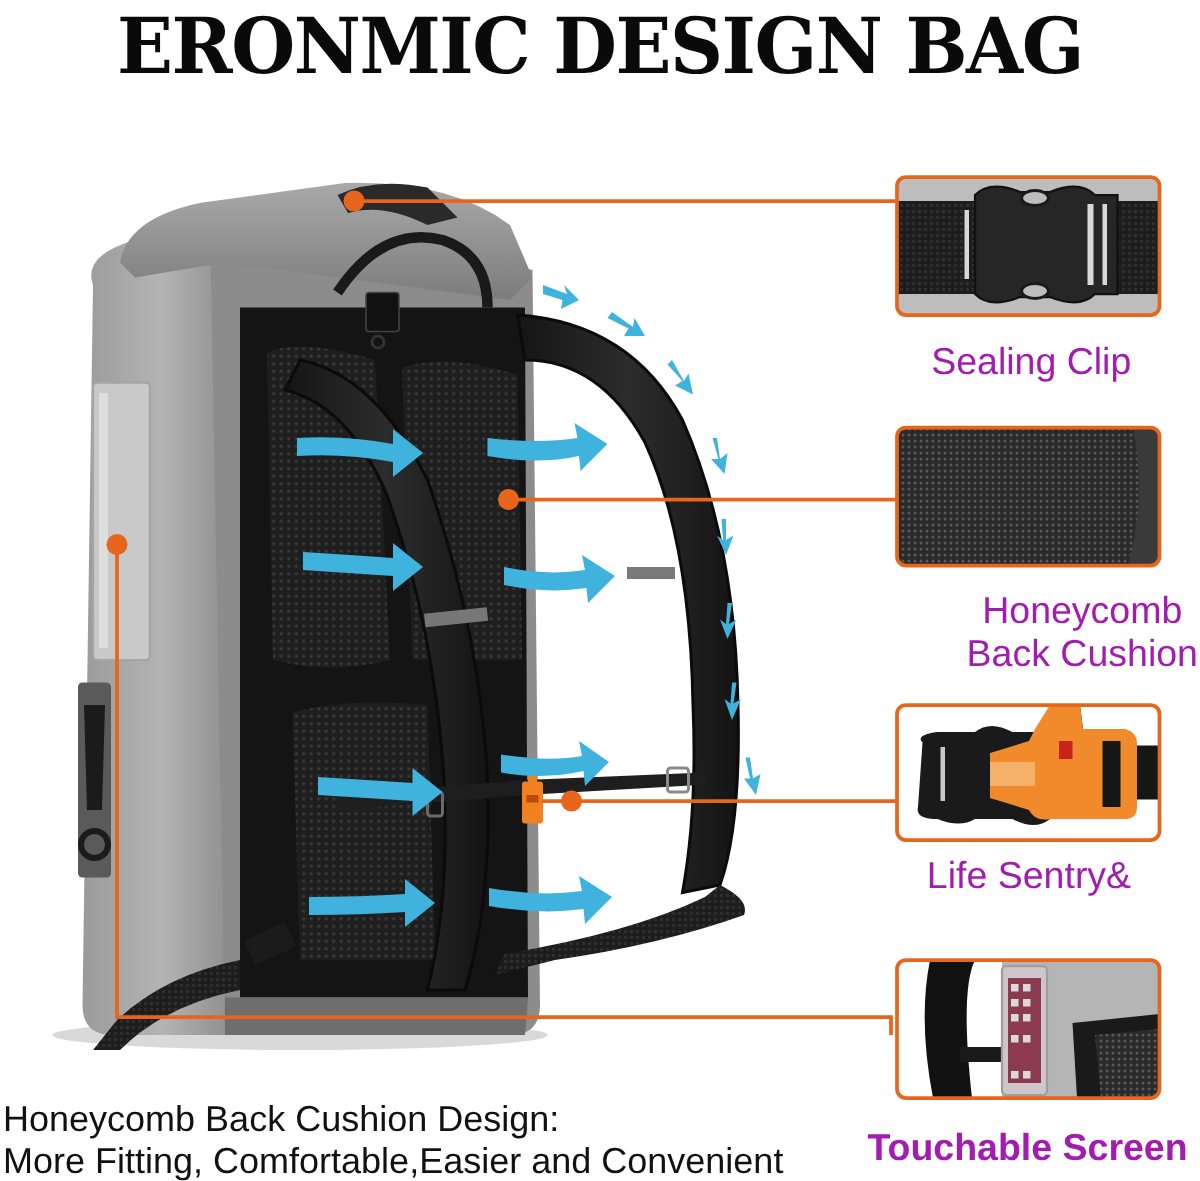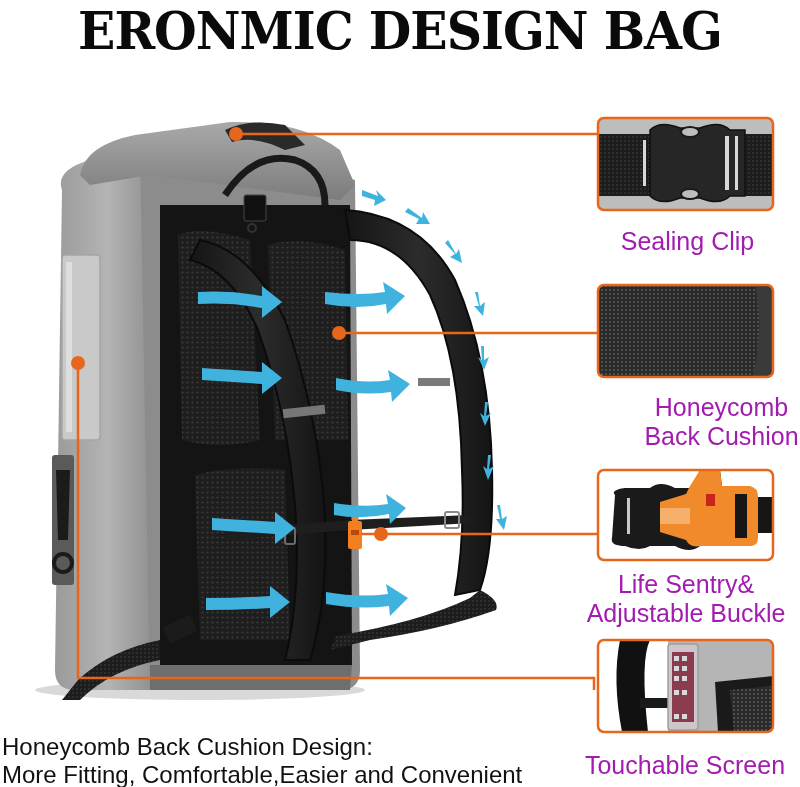--- a/index.html
+++ b/index.html
@@ -213,23 +213,22 @@
 
   <div class="feature-label" style="left:590px; top:227px; width:195px;">Sealing Clip</div>
 
   <div class="feature-label" style="left:624px; top:393px; width:195px;">
     <div>Honeycomb</div>
     <div>Back Cushion</div>
   </div>
 
   <div class="feature-label" style="left:572px; top:570px; width:228px;">
     <div>Life Sentry&amp;</div>
-    <div>Adjustable Buckle</div>
   </div>
 
-  <div class="feature-label" style="left:570px; top:751px; width:230px;">Touchable Screen</div>
+  <div class="feature-label" style="left:570px; top:751px; width:230px;font-weight:bold;">Touchable Screen</div>
 
   <div class="caption">
     <div>Honeycomb Back Cushion Design:</div>
     <div>More Fitting, Comfortable,Easier and Convenient</div>
   </div>
 
 </div>
 
 </body></html>

